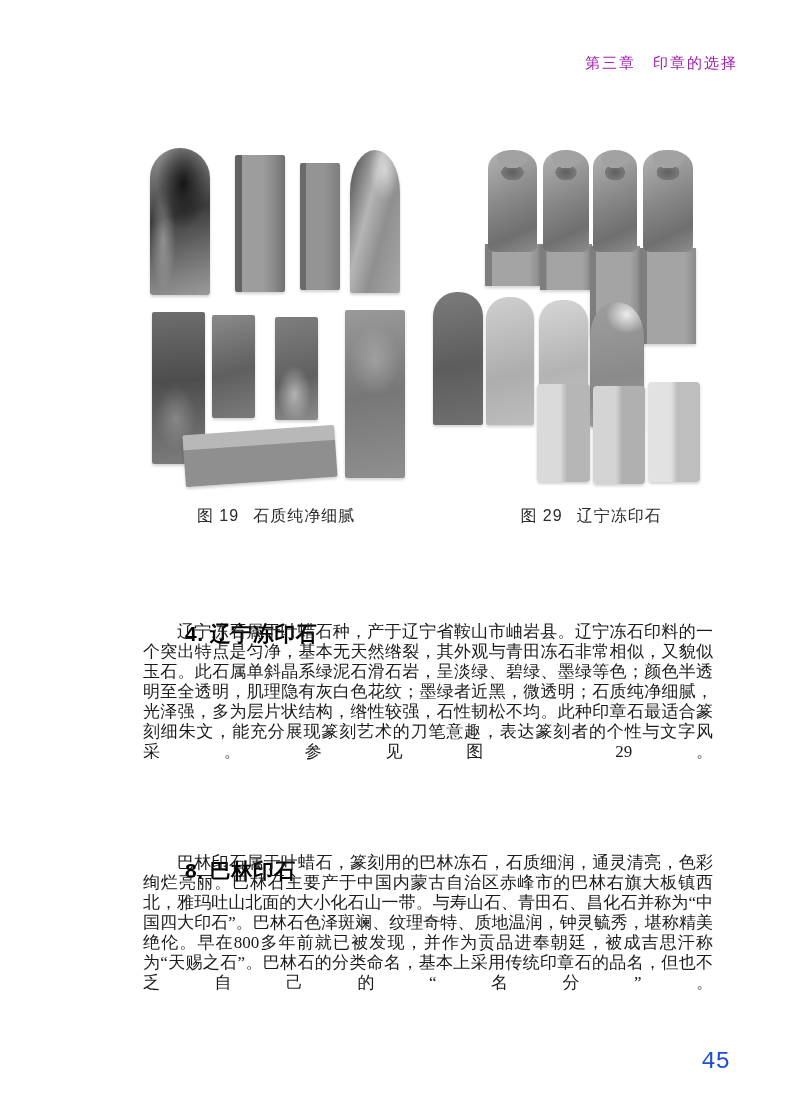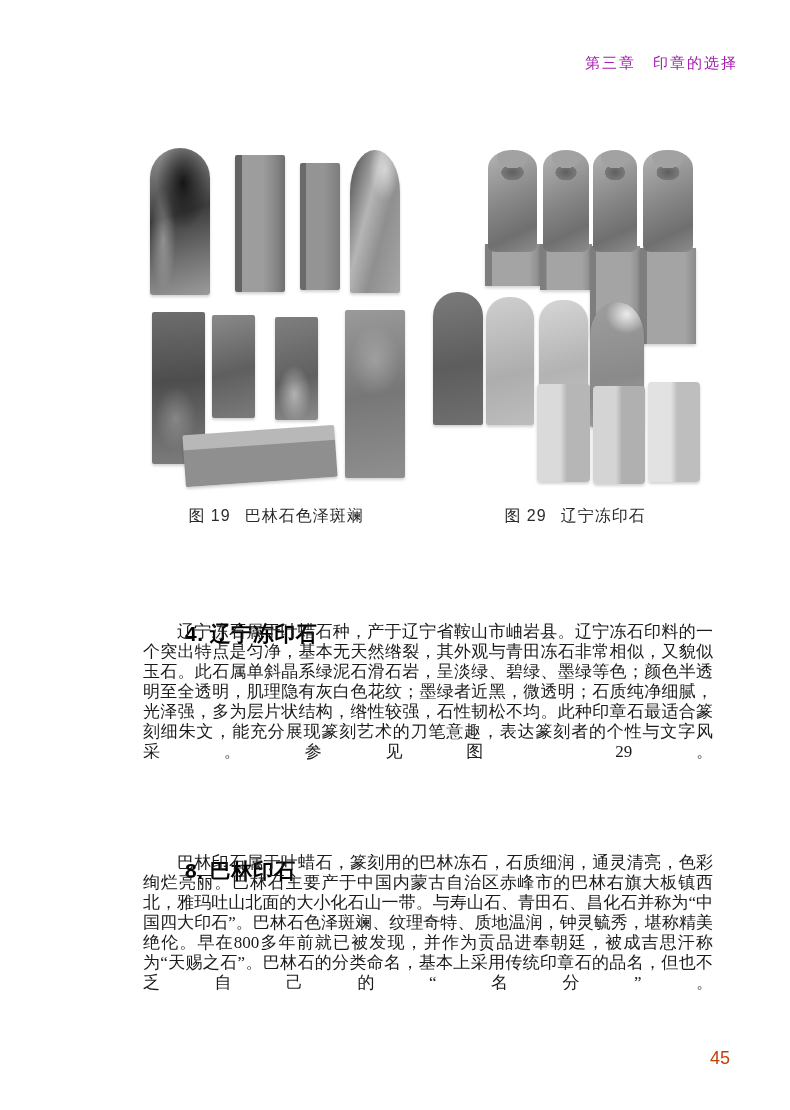--- a/index.html
+++ b/index.html
@@ -90,38 +90,38 @@
   .bs2 { left:161px; top:244px; width:52px; height:98px; border-radius:4px;
     background:linear-gradient(to right,#d4d4d4 0 44%,#b0b0b0 56% 100%); }
   .bs3 { left:216px; top:240px; width:52px; height:100px; border-radius:4px;
     background:linear-gradient(to right,#e2e2e2 0 44%,#bebebe 56% 100%); }
 
   
   .caption { position:absolute; top:506px;
     font-family:"Liberation Sans","DejaVu Sans",sans-serif;
     font-size:16px; color:#2b2b2b; text-align:center; letter-spacing:1px; }
   #cap28 { left:138px; width:276px; }
-  #cap29 { left:432px; width:286px;text-align:center; }
+  #cap29 { left:448px; width:286px;text-align:center; }
   .cap-name { margin-left:14px; }
 
   
   .sec-heading { position:absolute; left:185px;
     font-family:"Liberation Sans","DejaVu Sans",sans-serif;
     font-weight:bold; font-size:21px; color:#000000; letter-spacing:.5px;margin-top:24px; }
   #h4 { top:596px; }
   #h5 { top:833px; }
   .body-para { position:absolute; left:143px; width:570px;
     font-size:17px; line-height:20px; text-align:justify;
     text-align-last:justify; color:#1a1a1a; text-indent:2em; }
   #p4 { top:622px; }
   #p5 { top:853px; }
 
   .page-number { position:absolute; top:1048px; right:60px;
-    font-family:Liberation Sans, sans-serif;
-    font-size:18px; color:#c2410c; }
+    font-family:Liberation Mono, monospace;
+    font-size:24px; color:#1d4ed8; }
 </style>
 </head>
 <body>
 
 <div class="running-header">第三章　印章的选择</div>
 
 <div id="fig28" class="fig-photo">
   <div class="stone s28a"></div>
   <div class="stone s28b"></div>
   <div class="stone s28c"></div>
@@ -153,21 +153,21 @@
   <div class="stone ms1"></div>
   <div class="stone ms2"></div>
   <div class="stone ms3"></div>
   <div class="stone ms4"></div>
   <div class="stone bs1"></div>
   <div class="stone bs2"></div>
   <div class="stone bs3"></div>
 </div>
 
 <div id="cap28" class="caption">
-  <span>图 19</span><span class="cap-name">巴林石色泽斑斓</span>
+  <span>图 19</span><span class="cap-name">石质纯净细腻</span>
 </div>
 <div id="cap29" class="caption">
   <span>图 29</span><span class="cap-name">辽宁冻印石</span>
 </div>
 
 <div id="h4" class="sec-heading">4. 辽宁冻印石</div>
 <div id="p4" class="body-para">辽宁冻石属于叶蜡石种，产于辽宁省鞍山市岫岩县。辽宁冻石印料的一个突出特点是匀净，基本无天然绺裂，其外观与青田冻石非常相似，又貌似玉石。此石属单斜晶系绿泥石滑石岩，呈淡绿、碧绿、墨绿等色；颜色半透明至全透明，肌理隐有灰白色花纹；墨绿者近黑，微透明；石质纯净细腻，光泽强，多为层片状结构，绺性较强，石性韧松不均。此种印章石最适合篆刻细朱文，能充分展现篆刻艺术的刀笔意趣，表达篆刻者的个性与文字风采。参见图 29。</div>
 
 <div id="h5" class="sec-heading">8. 巴林印石</div>
 <div id="p5" class="body-para">巴林印石属于叶蜡石，篆刻用的巴林冻石，石质细润，通灵清亮，色彩绚烂亮丽。巴林石主要产于中国内蒙古自治区赤峰市的巴林右旗大板镇西北，雅玛吐山北面的大小化石山一带。与寿山石、青田石、昌化石并称为“中国四大印石”。巴林石色泽斑斓、纹理奇特、质地温润，钟灵毓秀，堪称精美绝伦。早在800多年前就已被发现，并作为贡品进奉朝廷，被成吉思汗称为“天赐之石”。巴林石的分类命名，基本上采用传统印章石的品名，但也不乏自己的“名分”。</div>

